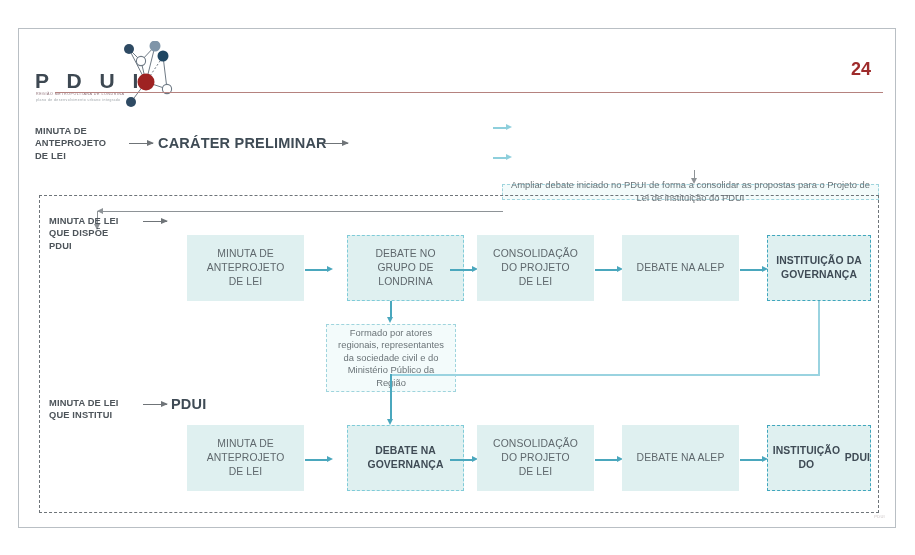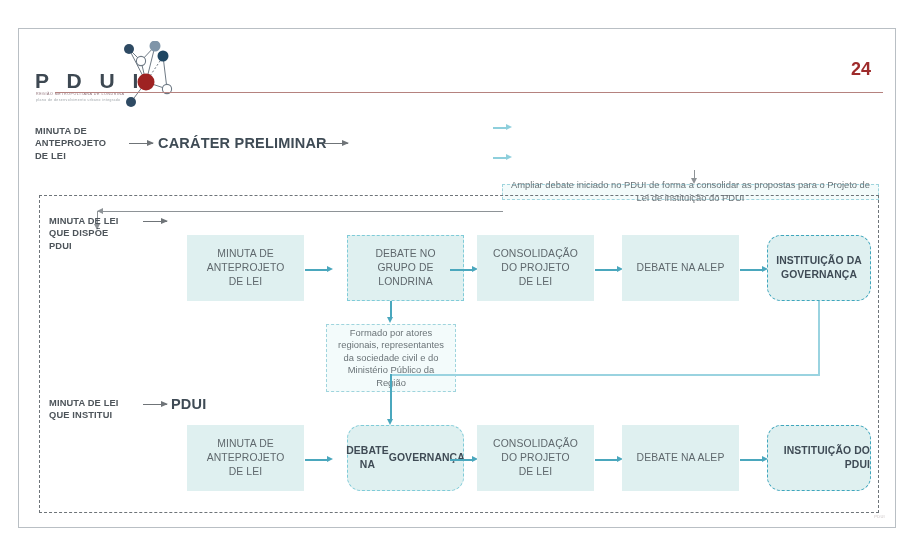--- a/index.html
+++ b/index.html
@@ -46,21 +46,21 @@
   .arrow-h:after{
     content:"";position:absolute;right:-1px;top:-3.6px;
     border-left:7px solid #6f7478;border-top:3.6px solid transparent;border-bottom:3.6px solid transparent;
   }
 
   .box{
     position:absolute;background:#dff0f0;box-sizing:border-box;
     display:flex;align-items:center;justify-content:center;text-align:center;
     font-size:10.4px;line-height:14px;color:#5f686d;letter-spacing:.1px;
   }
-  .box.strong{font-weight:700;color:#3f4b55;border-radius:14px;}
+  .box.strong{font-weight:700;color:#3f4b55;}
   .box.dash-teal{border:1.6px dashed #3fa6bd;background:#dff0f0;}
   .box.dash-light{border:1.3px dashed #7fcbd8;background:#dff0f0;margin-left:15px;}
 
   .dbox{
     position:absolute;box-sizing:border-box;border:1.2px dashed #9fd4dd;
     background:#f3fbfb;display:flex;align-items:center;justify-content:center;
     text-align:center;font-size:9.4px;line-height:12.6px;color:#6b7478;padding:2px 6px;
   }
   .dbox b{font-weight:700;color:#4d555a;}
 
@@ -214,21 +214,21 @@
 
   <div class="box" style="left:168px;top:396px;width:117px;height:66px;flex-direction:column;">
     <div>MINUTA DE</div>
     <div>ANTEPROJETO</div>
     <div>DE LEI</div>
   </div>
 
   <div class="tl tl-h" style="left:286px;top:430px;width:24px;"></div>
   <div class="tip-r" style="left:308px;top:427px;"></div>
 
-  <div class="box dash-light strong" style="left:313px;top:396px;width:117px;height:66px;flex-direction:row;">
+  <div class="box dash-light strong" style="left:313px;top:396px;width:117px;height:66px;flex-direction:column;">
     <div>DEBATE NA</div>
     <div>GOVERNANÇA</div>
   </div>
 
   <div class="tl tl-h" style="left:431px;top:430px;width:24px;"></div>
   <div class="tip-r" style="left:453px;top:427px;"></div>
 
   <div class="box" style="left:458px;top:396px;width:117px;height:66px;flex-direction:column;">
     <div>CONSOLIDAÇÃO</div>
     <div>DO PROJETO</div>
@@ -236,19 +236,19 @@
   </div>
 
   <div class="tl tl-h" style="left:576px;top:430px;width:24px;"></div>
   <div class="tip-r" style="left:598px;top:427px;"></div>
 
   <div class="box" style="left:603px;top:396px;width:117px;height:66px;">DEBATE NA ALEP</div>
 
   <div class="tl tl-h" style="left:721px;top:430px;width:24px;"></div>
   <div class="tip-r" style="left:743px;top:427px;"></div>
 
-  <div class="box dash-teal strong" style="left:748px;top:396px;width:104px;height:66px;flex-direction:column;align-items:flex-end;">
+  <div class="box dash-teal strong" style="left:748px;top:396px;width:104px;height:66px;flex-direction:row;">
     <div>INSTITUIÇÃO DO</div>
     <div>PDUI</div>
   </div>
 
   <div class="wm">PDUI</div>
 </div>
 
 </body></html>

